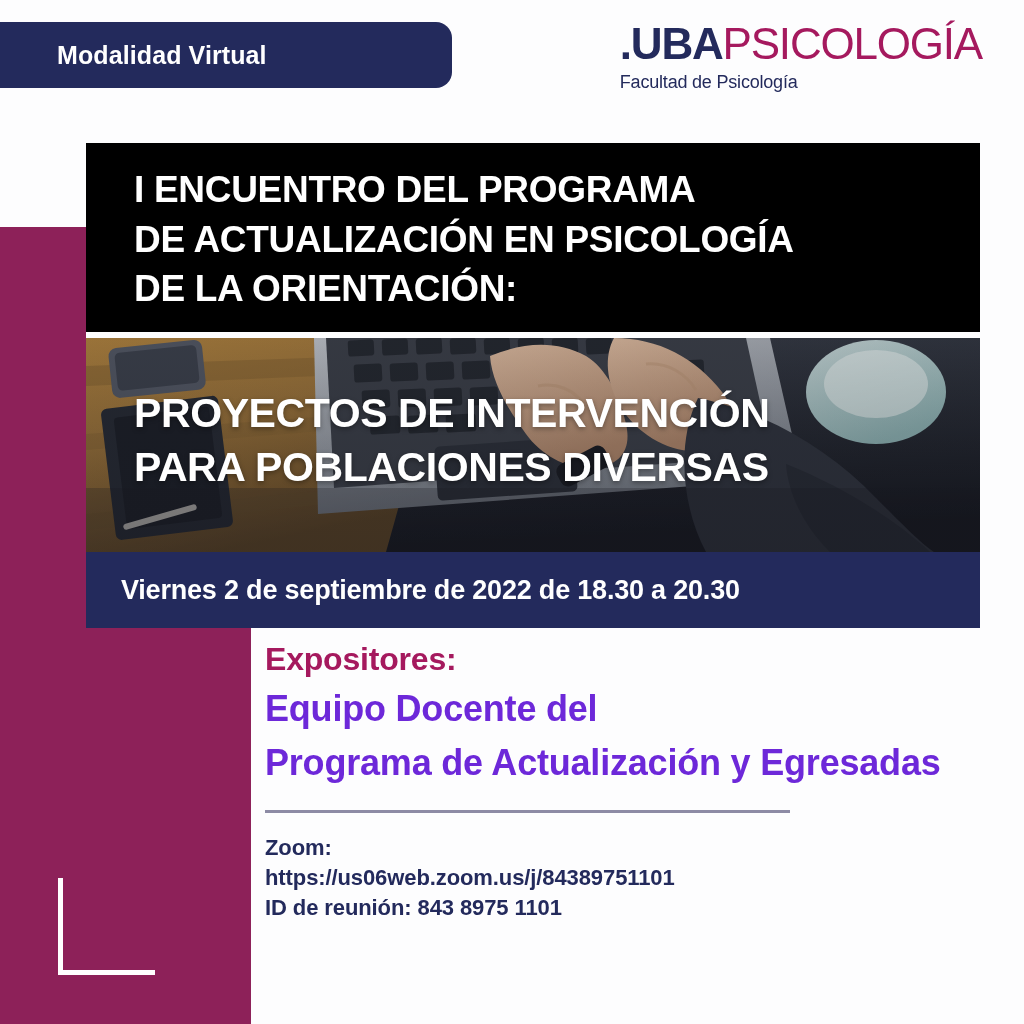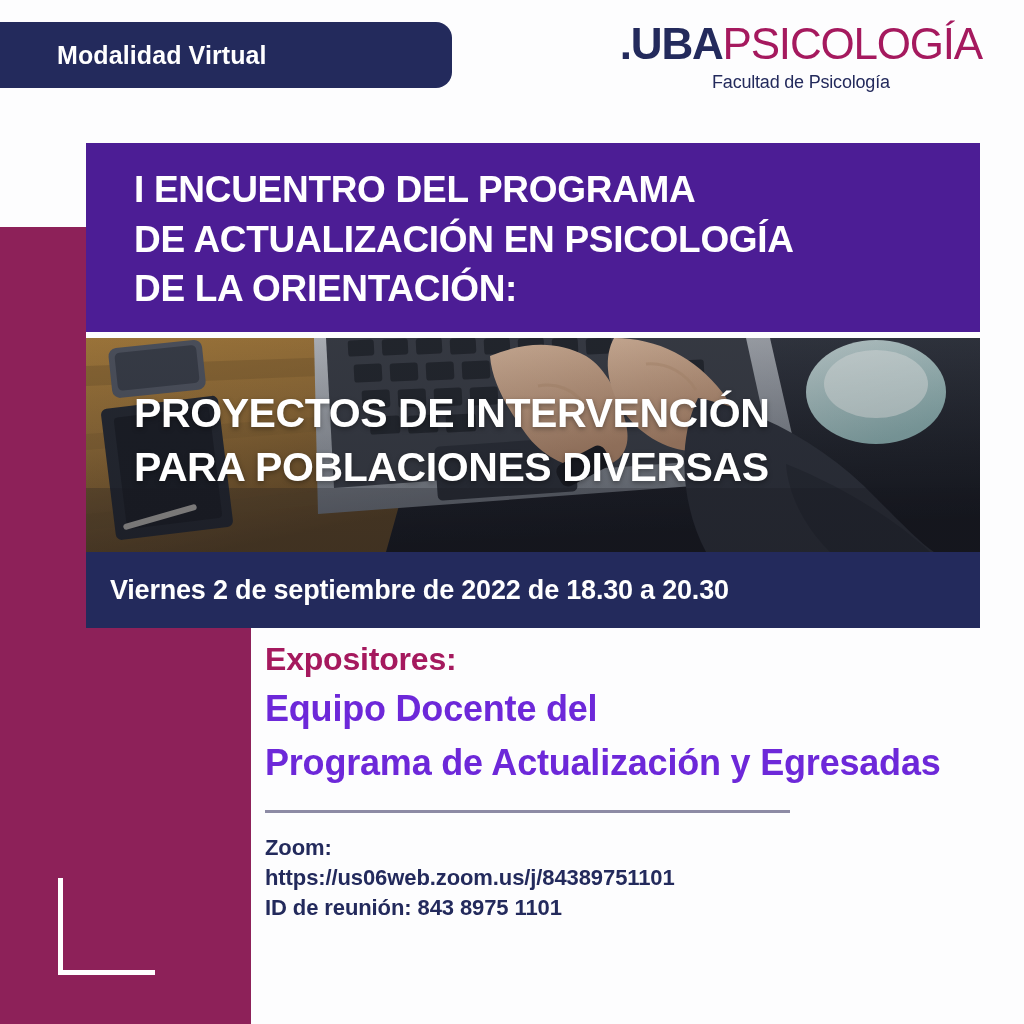--- a/index.html
+++ b/index.html
@@ -59,21 +59,21 @@
     font-weight: bold;
     letter-spacing: 0.1px;
     padding-left: 57px;
   }
 
   
   .logo {
     position: absolute;
     right: 42px;
     top: 22px;
-    text-align: center;
+    text-align: left;
     line-height: 1;
   }
   .logo-main {
     font-size: 44px;
     font-weight: bold;
     letter-spacing: -1.2px;
     white-space: nowrap;
   }
   .logo-uba { color: #232a5c; }
   .logo-psico {
@@ -88,21 +88,21 @@
     white-space: nowrap;
   }
 
   
   .title-block {
     position: absolute;
     left: 86px;
     top: 143px;
     width: 894px;
     height: 189px;
-    background: #4c1d95;
+    background: #000000;
   }
   .title-text {
     position: absolute;
     left: 48px;
     top: 22px;
     right: 12px;
     color: #ffffff;
     font-size: 37px;
     font-weight: bold;
     line-height: 1.34;
@@ -149,21 +149,21 @@
     width: 894px;
     height: 76px;
     background: #232a5c;
     display: flex;
     align-items: center;
   }
   .date-text {
     color: #ffffff;
     font-size: 27px;
     font-weight: bold;
-    padding-left: 24px;
+    padding-left: 35px;
     letter-spacing: -0.2px;
   }
 
   
   .lower-magenta {
     position: absolute;
     left: 0;
     top: 628px;
     width: 251px;
     height: 396px;

